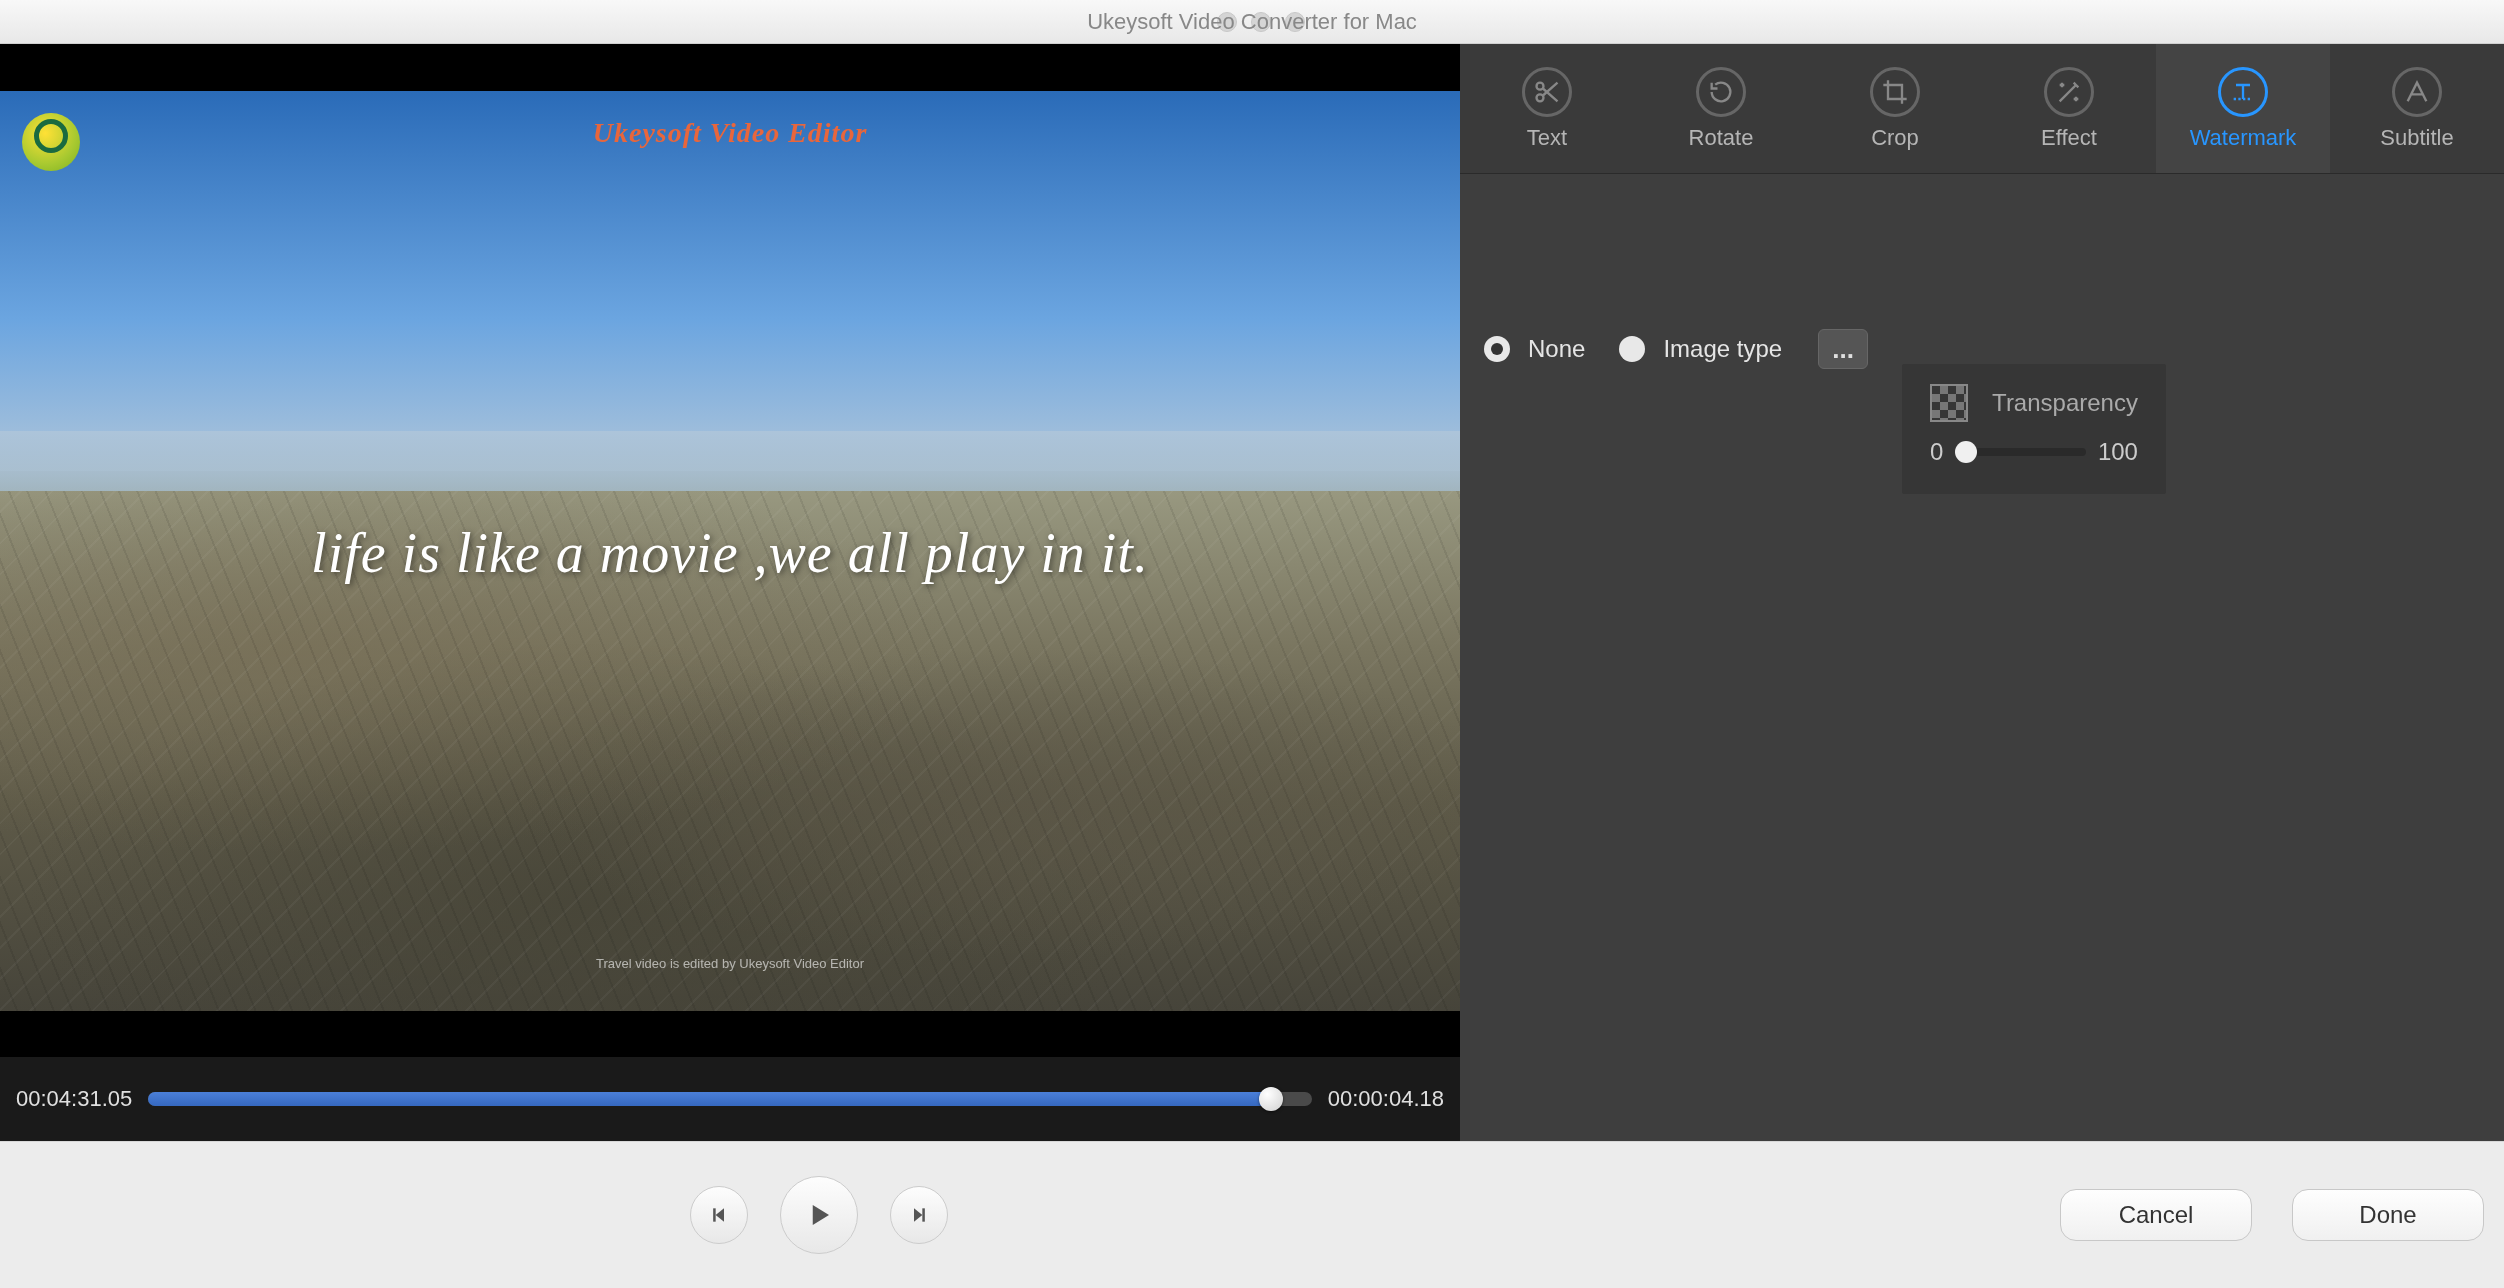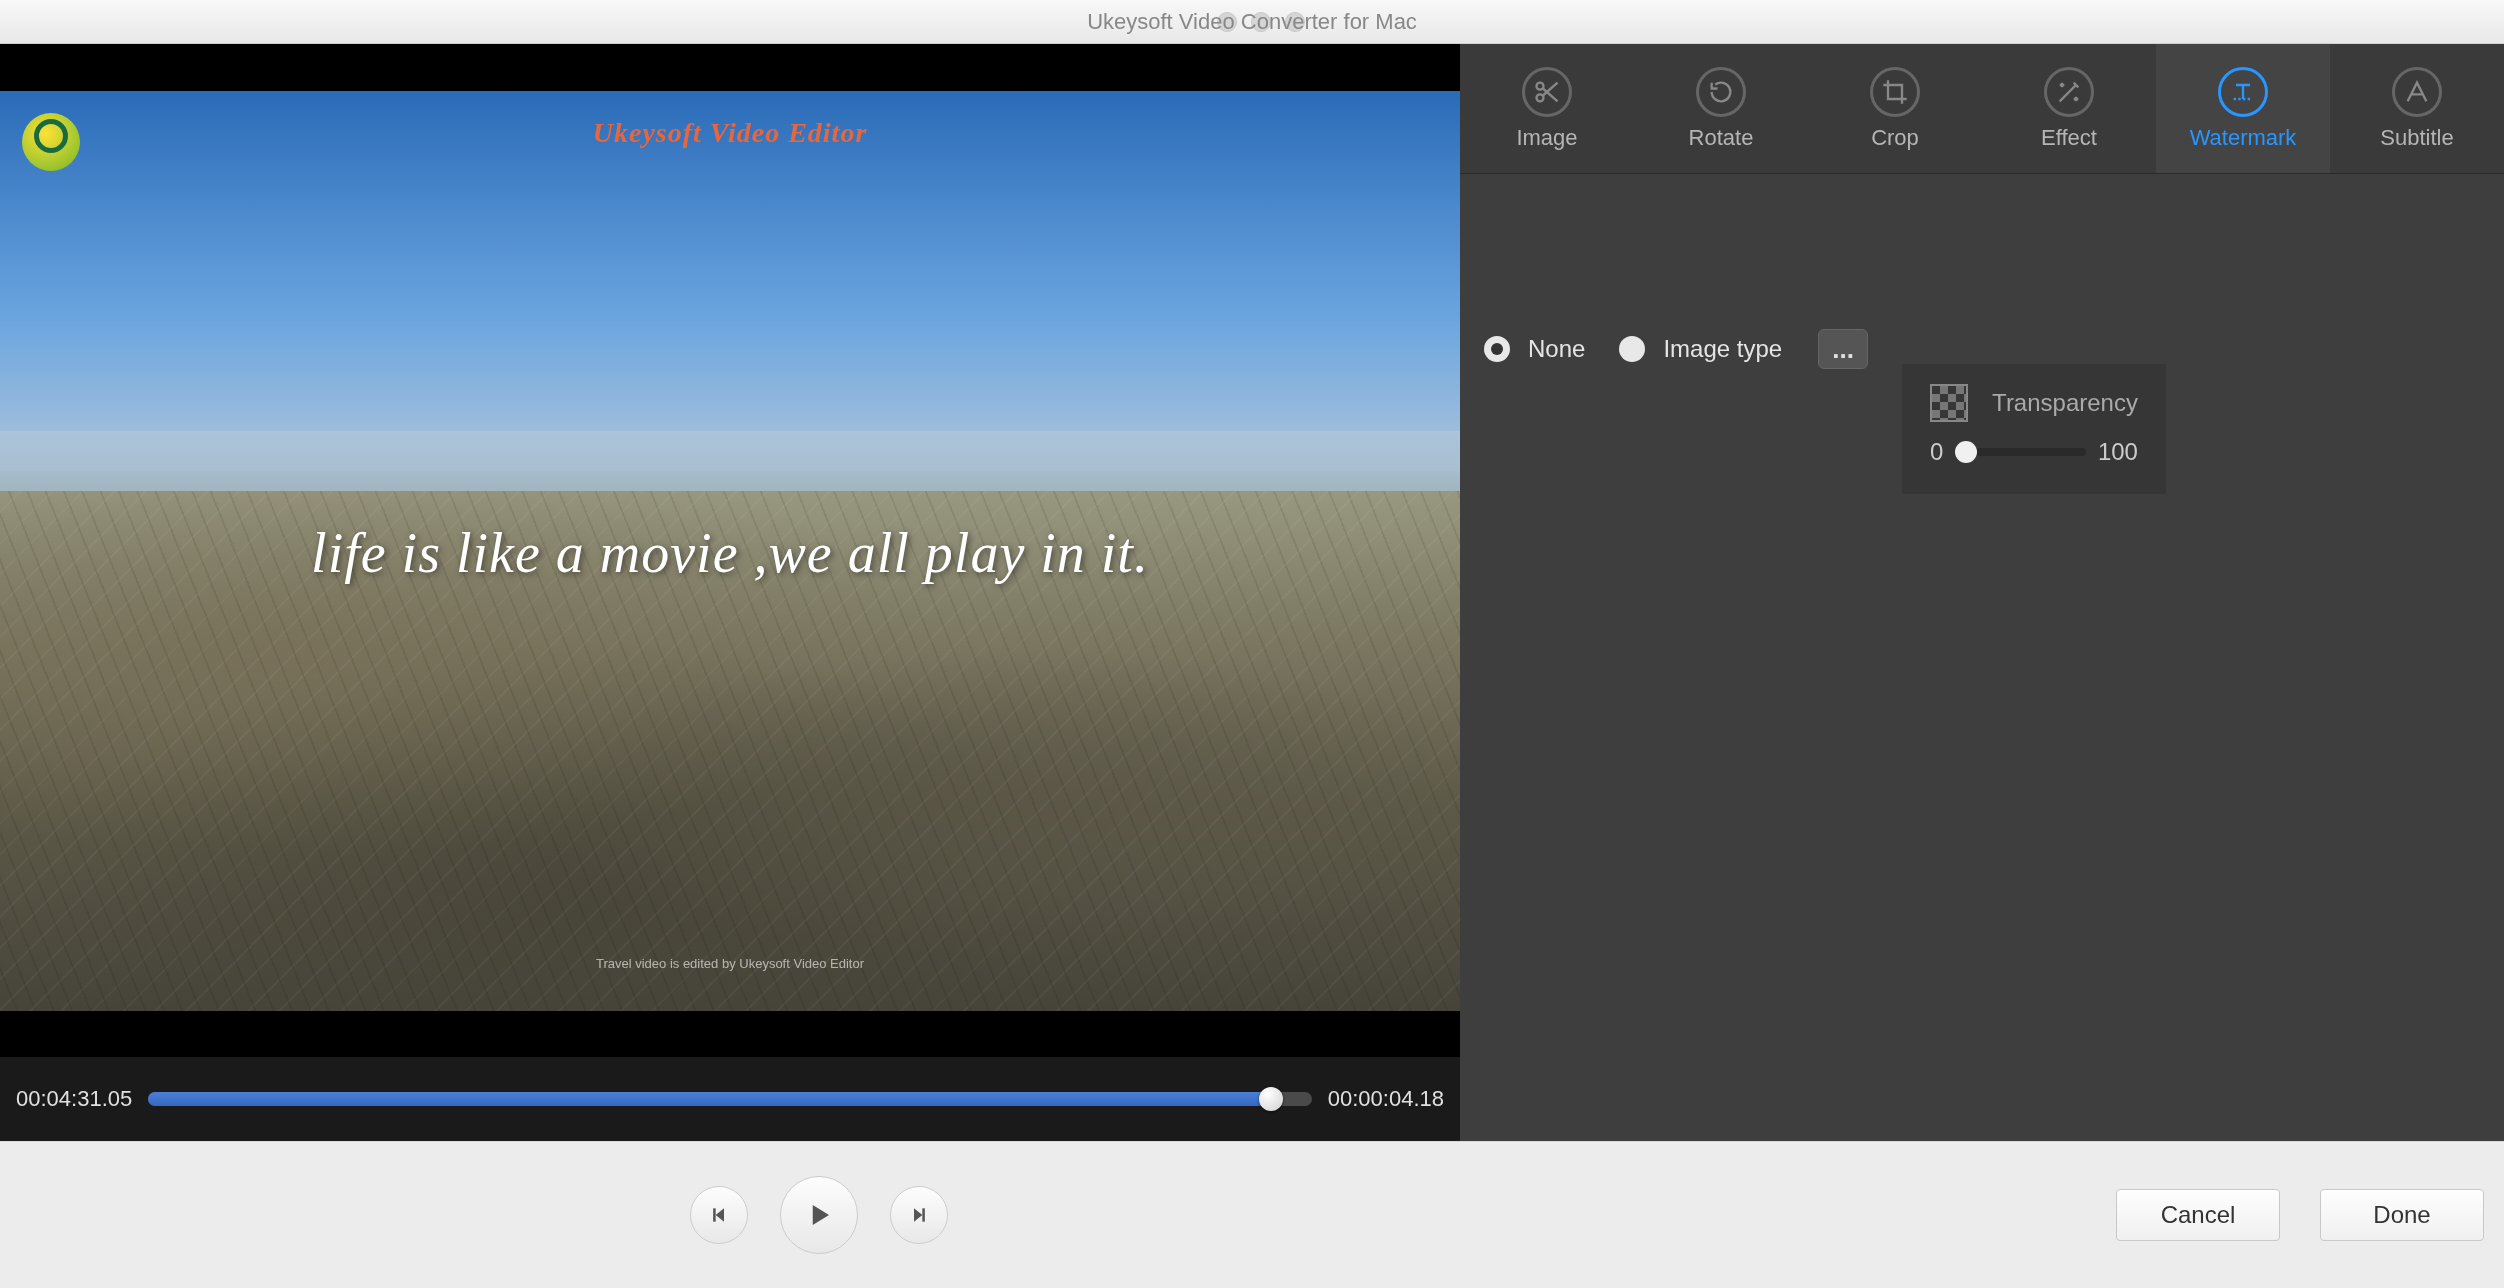--- a/index.html
+++ b/index.html
@@ -407,23 +407,23 @@
     .circ-btn svg {
       fill: #555;
     }
     .action-btns {
       position: absolute;
       right: 20px;
       display: flex;
       gap: 40px;
     }
     .rect-btn {
-      width: 164px;
+      width: 192px;
       height: 52px;
-      border-radius: 4px;
+      border-radius: 16px;
       background: linear-gradient(#fefefe, #f0f0f0);
       border: 1px solid #c8c8c8;
       display: flex;
       align-items: center;
       justify-content: center;
       font-size: 24px;
       color: #333;
       cursor: pointer;
     }
   </style>
@@ -467,21 +467,21 @@
     <div class="side-panel">
       <div class="tool-tabs">
         <div class="tab-item">
           <div class="tab-icon">
             <svg viewBox="0 0 24 24">
                 <circle cx="6" cy="7" r="3"></circle>
                 <circle cx="6" cy="17" r="3"></circle>
                 <path d="M8.5 9 L21 20 M8.5 15 L21 4"></path>
               </svg>
           </div>
-          <span>Image</span>
+          <span>Text</span>
         </div>
         <div class="tab-item">
           <div class="tab-icon">
             <svg viewBox="0 0 24 24">
                 <path d="M4 12a8 8 0 1 0 3-6.3"></path>
                 <path d="M4 4v5h5"></path>
               </svg>
           </div>
           <span>Rotate</span>
         </div>

